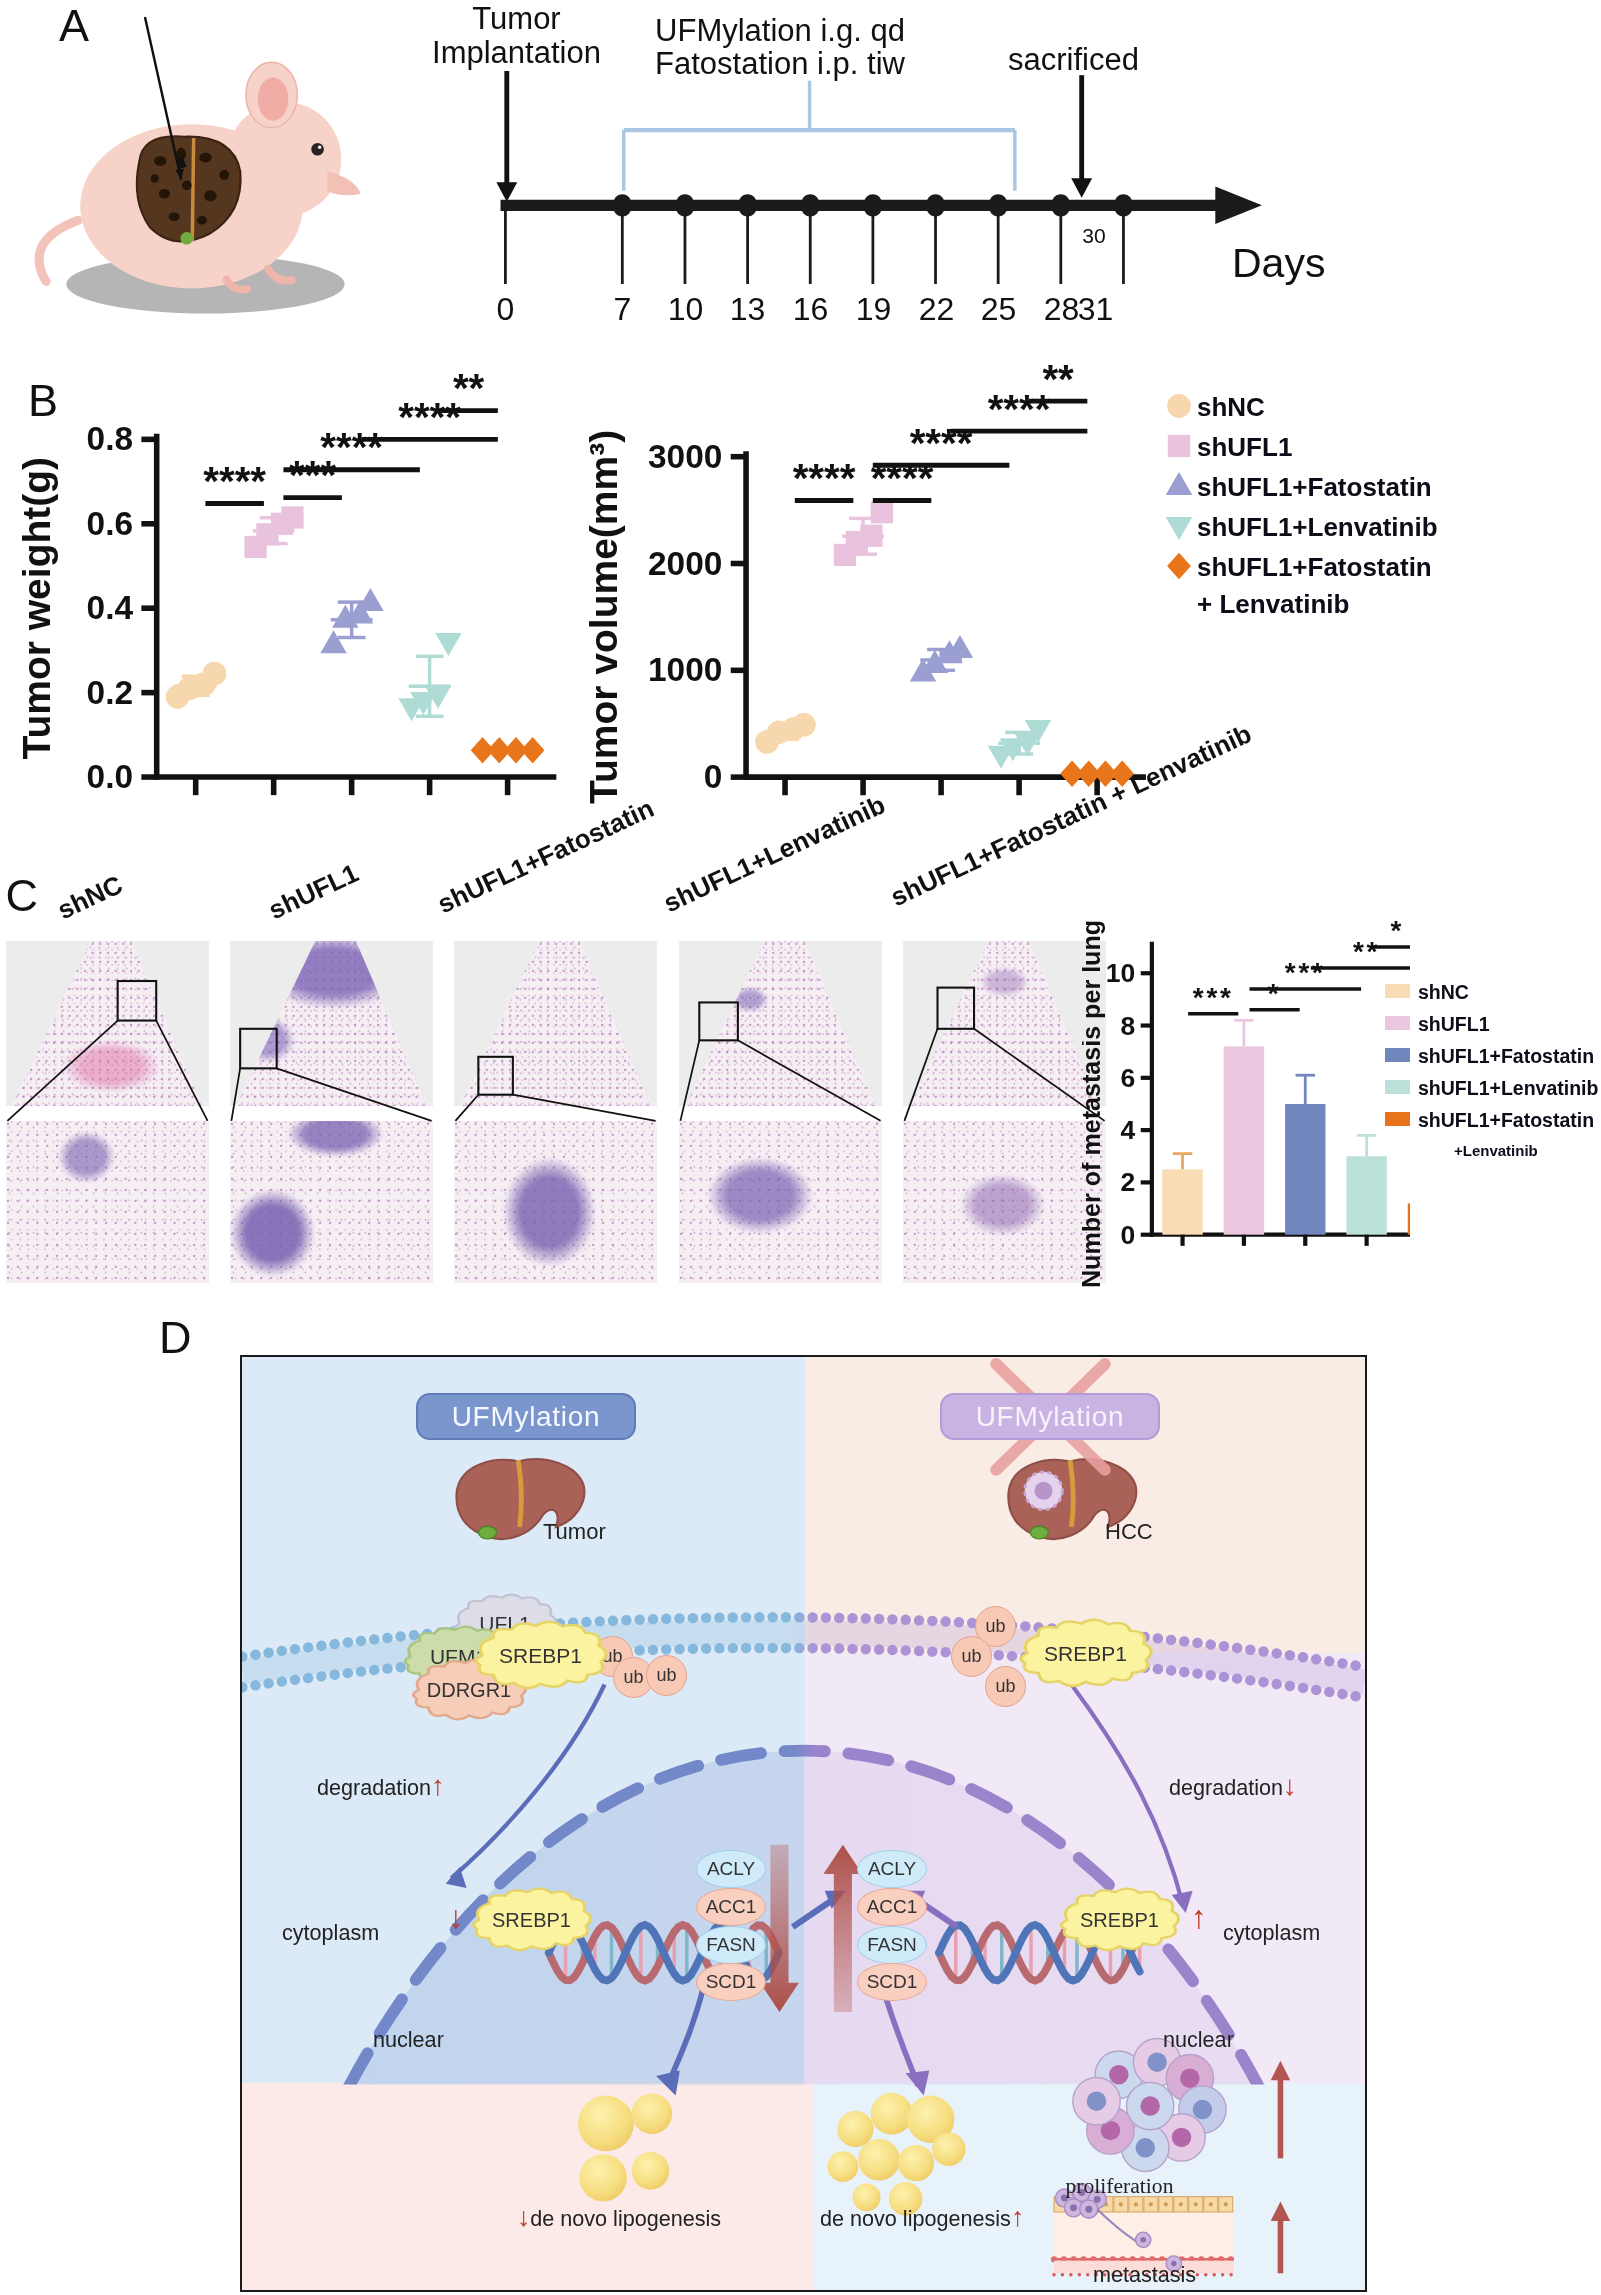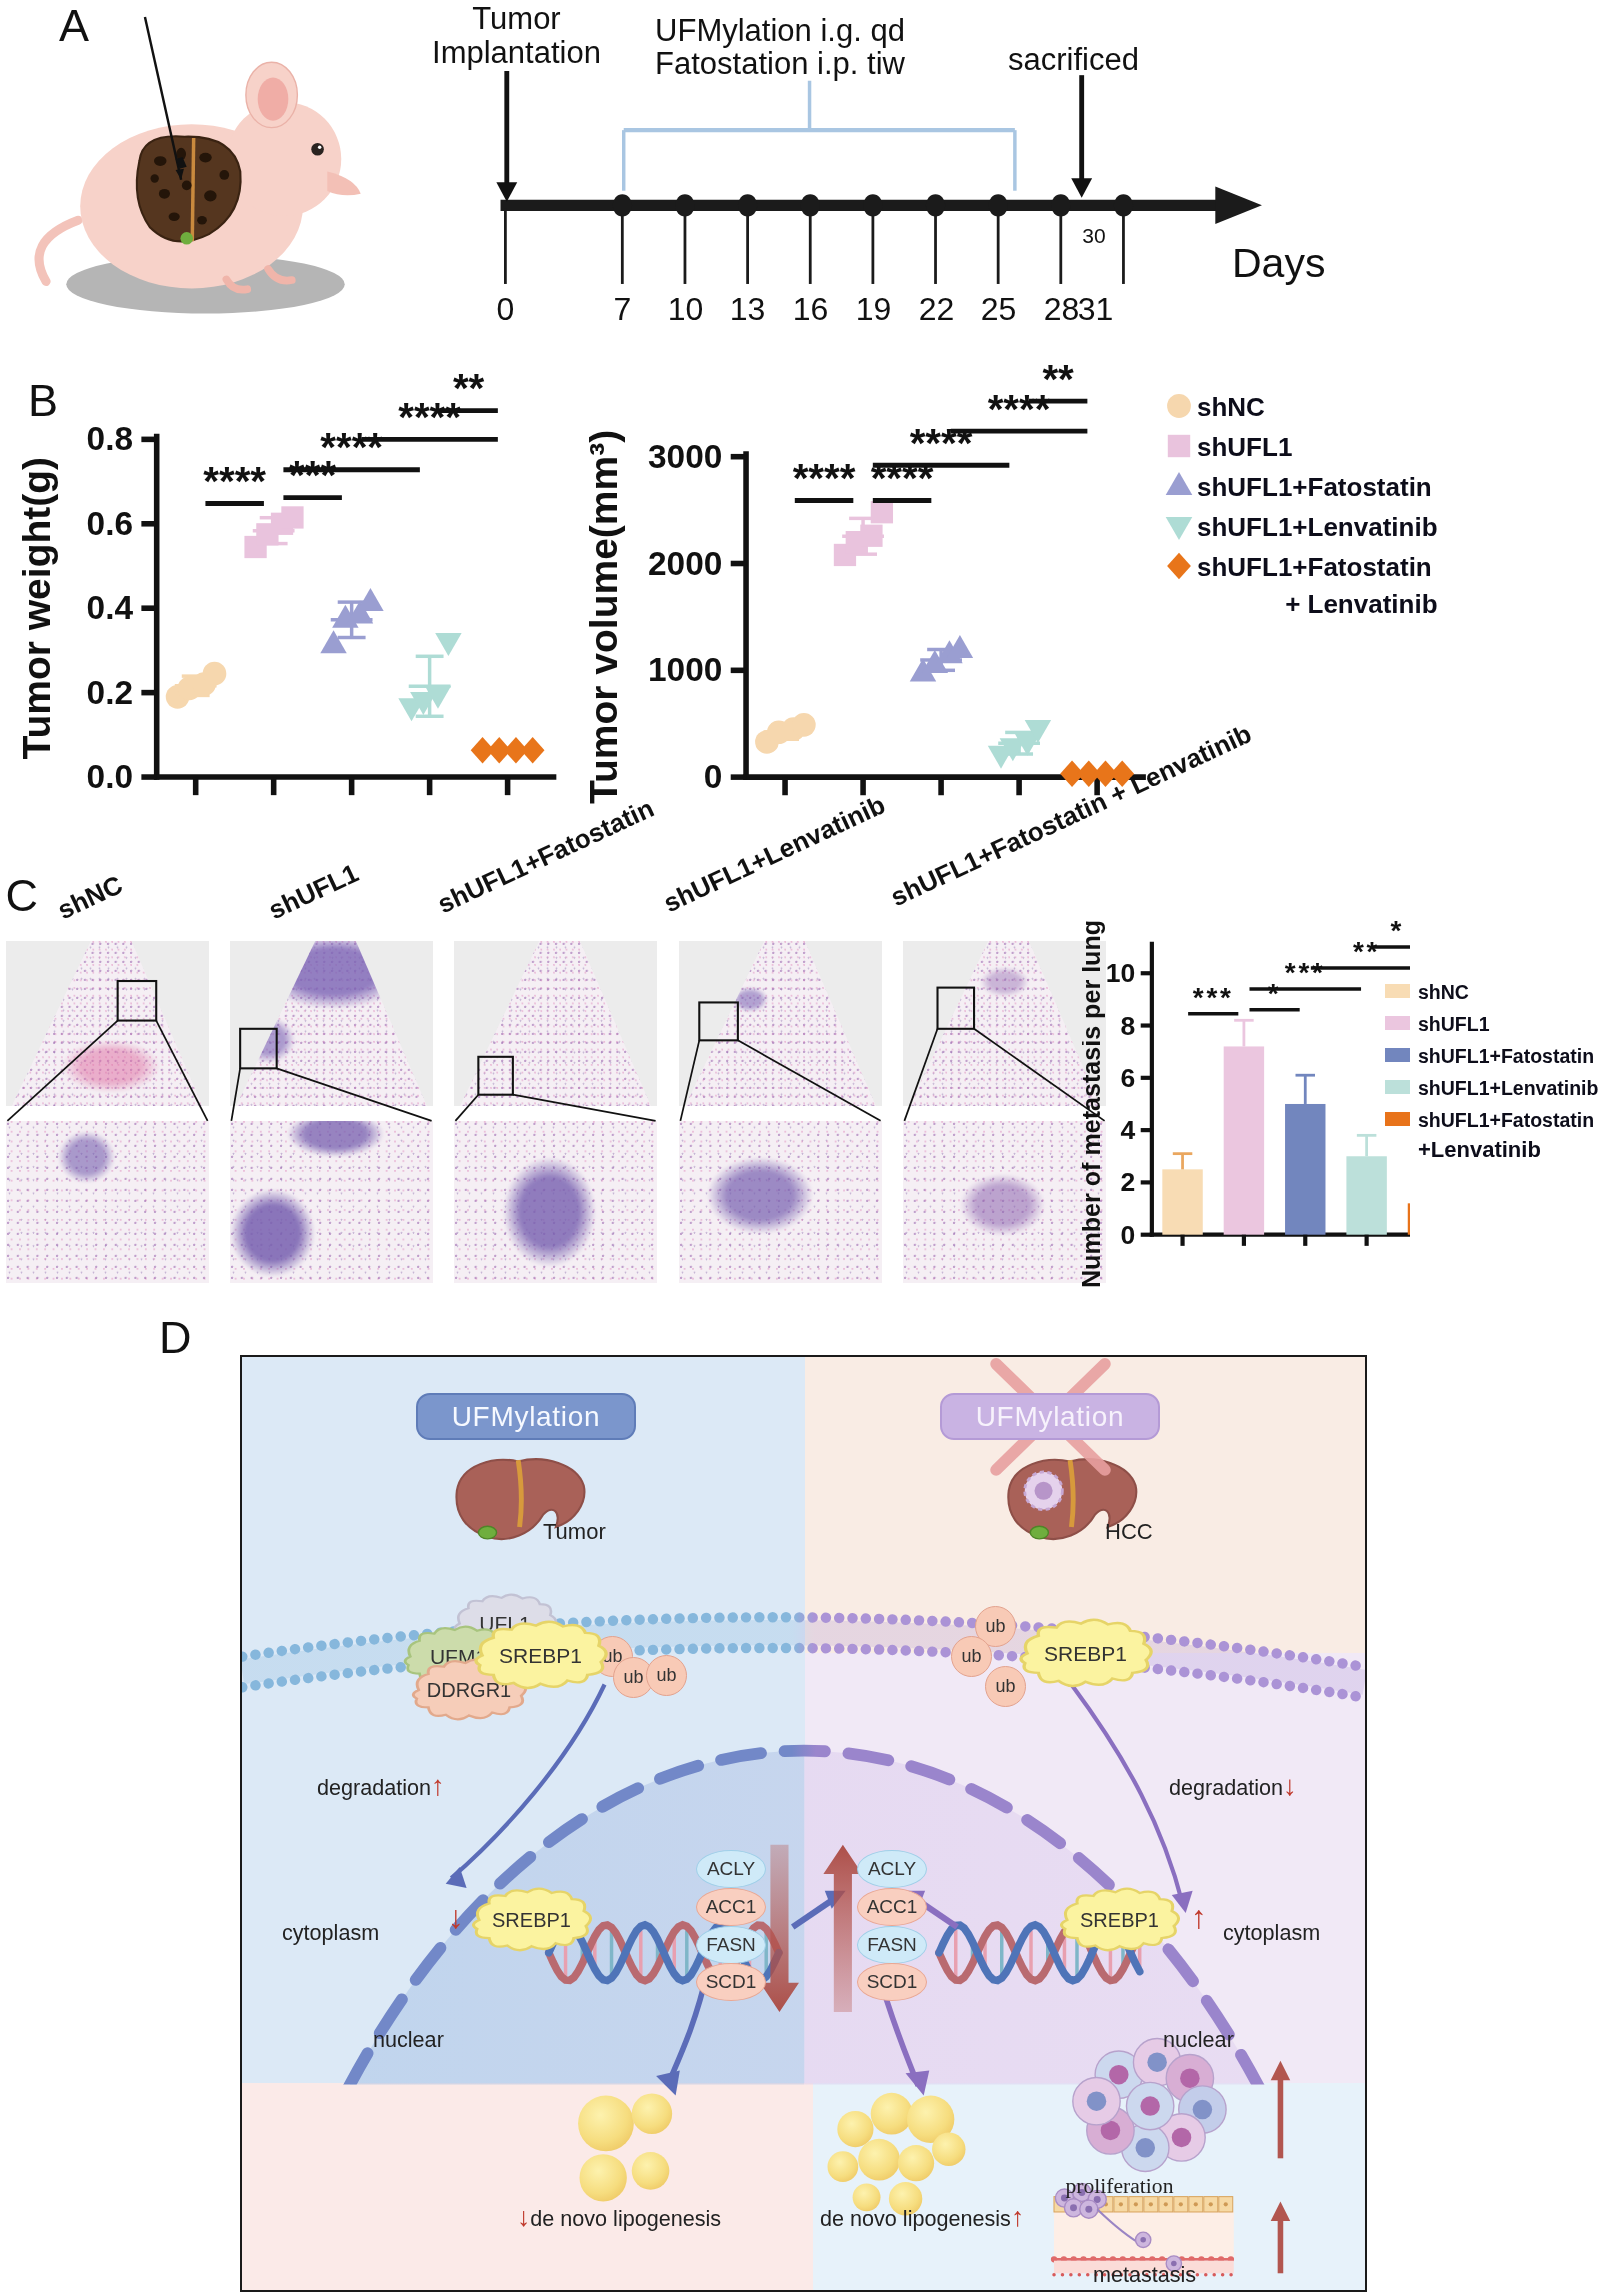--- a/index.html
+++ b/index.html
@@ -333,21 +333,21 @@
         <span class="legend-txt" style="font-size:26px;">shUFL1+Lenvatinib</span>
       </div>
       <div class="legend-row" style="height:40px;align-items:center;">
         <span class="mk" style="width:32px;"><svg width="28" height="28" viewBox="0 0 40 40">
             <g>
               <path d="M20,1 L37,20 L20,39 L3,20 Z" fill="#e8751a"></path>
             </g>
           </svg></span>
         <span class="legend-txt" style="font-size:26px;">shUFL1+Fatostatin</span>
       </div>
-      <div class="legend-row" style="height:35px;align-items:center;justify-content:flex-end;">
+      <div class="legend-row" style="height:35px;align-items:center;">
         <span class="mk" style="width:32px;"></span>
         <span class="legend-txt" style="font-size:26px;">+ Lenvatinib</span>
       </div>
     </div>
 
   <div id="histology">
       <div class="hlabel" style="left:66px;top:895px;">shNC</div>
       <div class="hcol" style="left:5.6px;top:941px;">
         <div class="himg" style="top:0;height:165px;">
           <div style="position:absolute;inset:0;clip-path:polygon(42% 0,62% 0,97% 100%,3% 100%);">
@@ -503,21 +503,21 @@
       <div class="legend-row" style="height:32px;align-items:center;">
         <span class="mk" style="width:33px;"><span style="display:inline-block;width:25px;height:14px;background:#bce0da;"></span></span>
         <span class="legend-txt" style="font-size:19.5px;">shUFL1+Lenvatinib</span>
       </div>
       <div class="legend-row" style="height:32px;align-items:center;">
         <span class="mk" style="width:33px;"><span style="display:inline-block;width:25px;height:14px;background:#e8731a;"></span></span>
         <span class="legend-txt" style="font-size:19.5px;">shUFL1+Fatostatin</span>
       </div>
       <div class="legend-row" style="height:28px;align-items:center;">
         <span class="mk" style="width:33px;"></span>
-        <span class="legend-txt" style="font-size:22px;">+Lenvatinib</span>
+        <span class="legend-txt" style="font-size:15px;margin-left:36px;">+Lenvatinib</span>
       </div>
     </div>
 
   <div id="panelD">
 
     <div class="dq" style="left:0;top:0;width:563px;height:726px;background:#dce9f6;"></div>
     <div class="dq" style="left:563px;top:0;width:564px;height:726px;background:#f1e9f6;"></div>
     <div class="dq" style="left:563px;top:0;width:564px;height:296px;background:#f9ece4;"></div>
     <div class="dq" style="left:0;top:726px;width:571px;height:211px;background:#fbeae8;"></div>
     <div class="dq" style="left:571px;top:726px;width:555px;height:211px;background:#e7f2fa;"></div>

